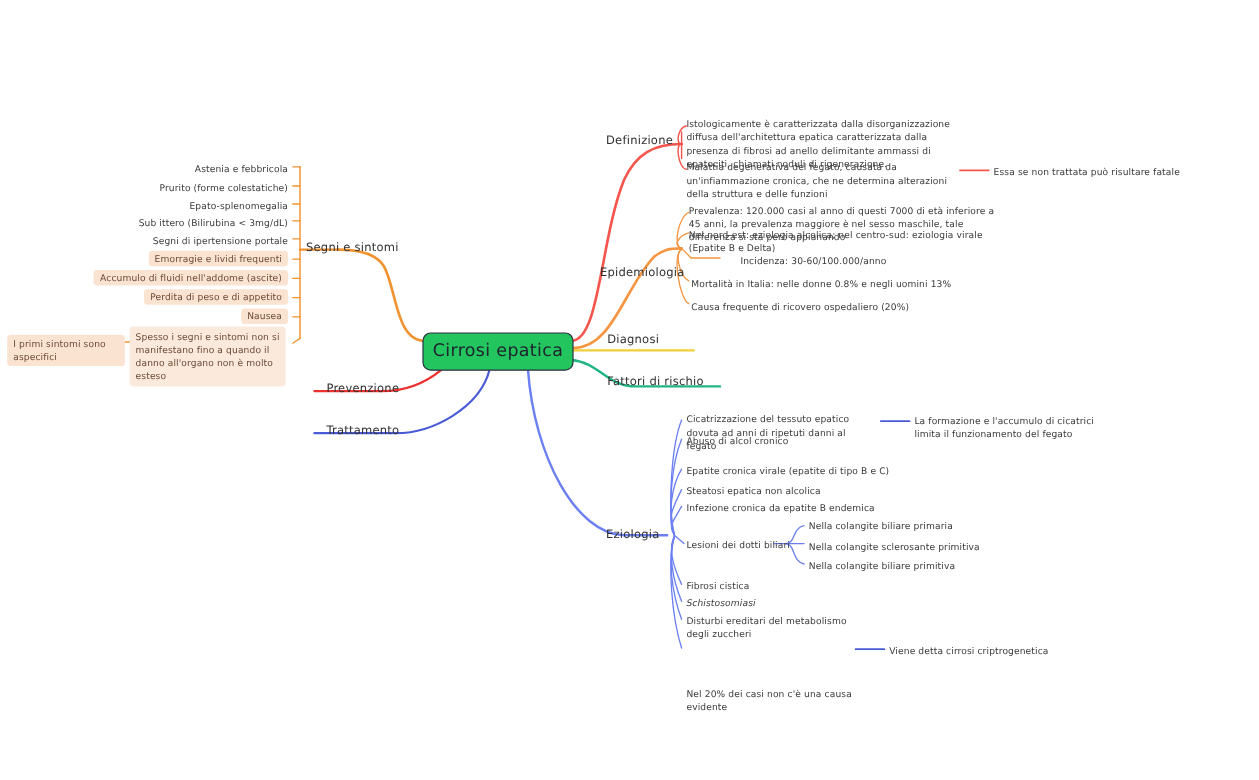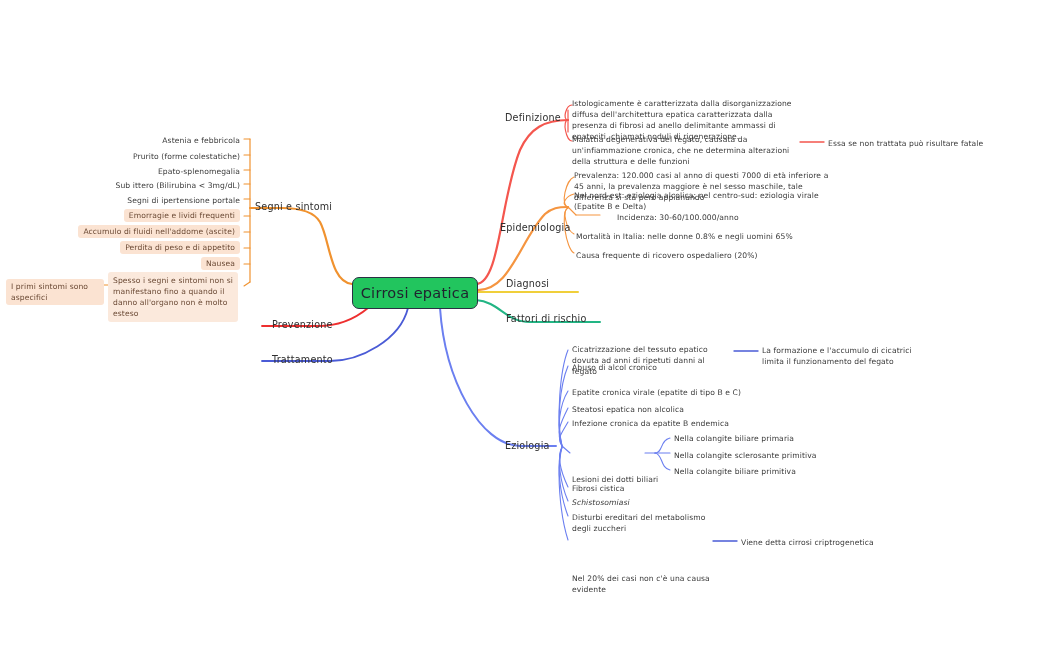--- a/index.html
+++ b/index.html
@@ -112,21 +112,21 @@
 
   <div class="branch-label" style="left:505px;top:112px;">Definizione</div>
   <div class="node r" style="left:572px;top:98px;width:228px;">Istologicamente è caratterizzata dalla disorganizzazione diffusa dell'architettura epatica caratterizzata dalla presenza di fibrosi ad anello delimitante ammassi di epatociti, chiamati noduli di rigenerazione.</div>
   <div class="node r" style="left:572px;top:134px;width:230px;">Malattia degenerativa del fegato, causata da un'infiammazione cronica, che ne determina alterazioni della struttura e delle funzioni</div>
   <div class="node r" style="left:828px;top:138px;width:180px;">Essa se non trattata può risultare fatale</div>
 
   <div class="branch-label" style="left:500px;top:202px;margin-top:20px;">Epidemiologia</div>
   <div class="node r" style="left:574px;top:170px;width:264px;">Prevalenza: 120.000 casi al anno di questi 7000 di età inferiore a 45 anni, la prevalenza maggiore è nel sesso maschile, tale differenza si sta però appianando</div>
   <div class="node r" style="left:574px;top:190px;width:248px;">Nel nord-est: eziologia alcolica; nel centro-sud: eziologia virale (Epatite B e Delta)</div>
   <div class="node r" style="left:578px;top:212px;width:240px;padding-left:39px;">Incidenza: 30-60/100.000/anno</div>
-  <div class="node r" style="left:576px;top:231px;width:240px;">Mortalità in Italia: nelle donne 0.8% e negli uomini 65%</div>
+  <div class="node r" style="left:576px;top:231px;width:240px;">Mortalità in Italia: nelle donne 0.8% e negli uomini 13%</div>
   <div class="node r" style="left:576px;top:250px;width:240px;">Causa frequente di ricovero ospedaliero (20%)</div>
 
   <div class="branch-label" style="left:506px;top:278px;">Diagnosi</div>
 
   <div class="branch-label" style="left:506px;top:313px;">Fattori di rischio</div>
 
   <div class="branch-label" style="left:255px;top:201px;">Segni e sintomi</div>
   <div class="node l" style="left:40px;top:135px;width:200px;">Astenia e febbricola</div>
   <div class="node l" style="left:40px;top:151px;width:200px;">Prurito (forme colestatiche)</div>
   <div class="node l" style="left:40px;top:166px;width:200px;">Epato-splenomegalia</div>
@@ -143,21 +143,21 @@
 
   <div class="branch-label" style="left:272px;top:354px;">Trattamento</div>
 
   <div class="branch-label" style="left:505px;top:440px;">Eziologia</div>
   <div class="node r" style="left:572px;top:344px;width:158px;">Cicatrizzazione del tessuto epatico dovuta ad anni di ripetuti danni al fegato</div>
   <div class="node r" style="left:762px;top:345px;width:160px;">La formazione e l'accumulo di cicatrici limita il funzionamento del fegato</div>
   <div class="node r" style="left:572px;top:362px;width:230px;">Abuso di alcol cronico</div>
   <div class="node r" style="left:572px;top:387px;width:230px;">Epatite cronica virale (epatite di tipo B e C)</div>
   <div class="node r" style="left:572px;top:404px;width:230px;">Steatosi epatica non alcolica</div>
   <div class="node r" style="left:572px;top:418px;width:230px;">Infezione cronica da epatite B endemica</div>
-  <div class="node r" style="left:572px;top:474px;width:100px;">Lesioni dei dotti biliari</div>
+  <div class="node r" style="left:572px;top:449px;width:100px;">Lesioni dei dotti biliari</div>
   <div class="node r" style="left:674px;top:433px;width:200px;">Nella colangite biliare primaria</div>
   <div class="node r" style="left:674px;top:450px;width:200px;">Nella colangite sclerosante primitiva</div>
   <div class="node r" style="left:674px;top:466px;width:200px;">Nella colangite biliare primitiva</div>
   <div class="node r" style="left:572px;top:483px;width:200px;">Fibrosi cistica</div>
   <div class="node r italic" style="left:572px;top:497px;width:200px;">Schistosomiasi</div>
   <div class="node r" style="left:572px;top:512px;width:140px;">Disturbi ereditari del metabolismo degli zuccheri</div>
   <div class="node r" style="left:572px;top:537px;width:150px;margin-top:36px;">Nel 20% dei casi non c'è una causa evidente</div>
   <div class="node r" style="left:741px;top:537px;width:180px;">Viene detta cirrosi criptrogenetica</div>
 
 </div>

